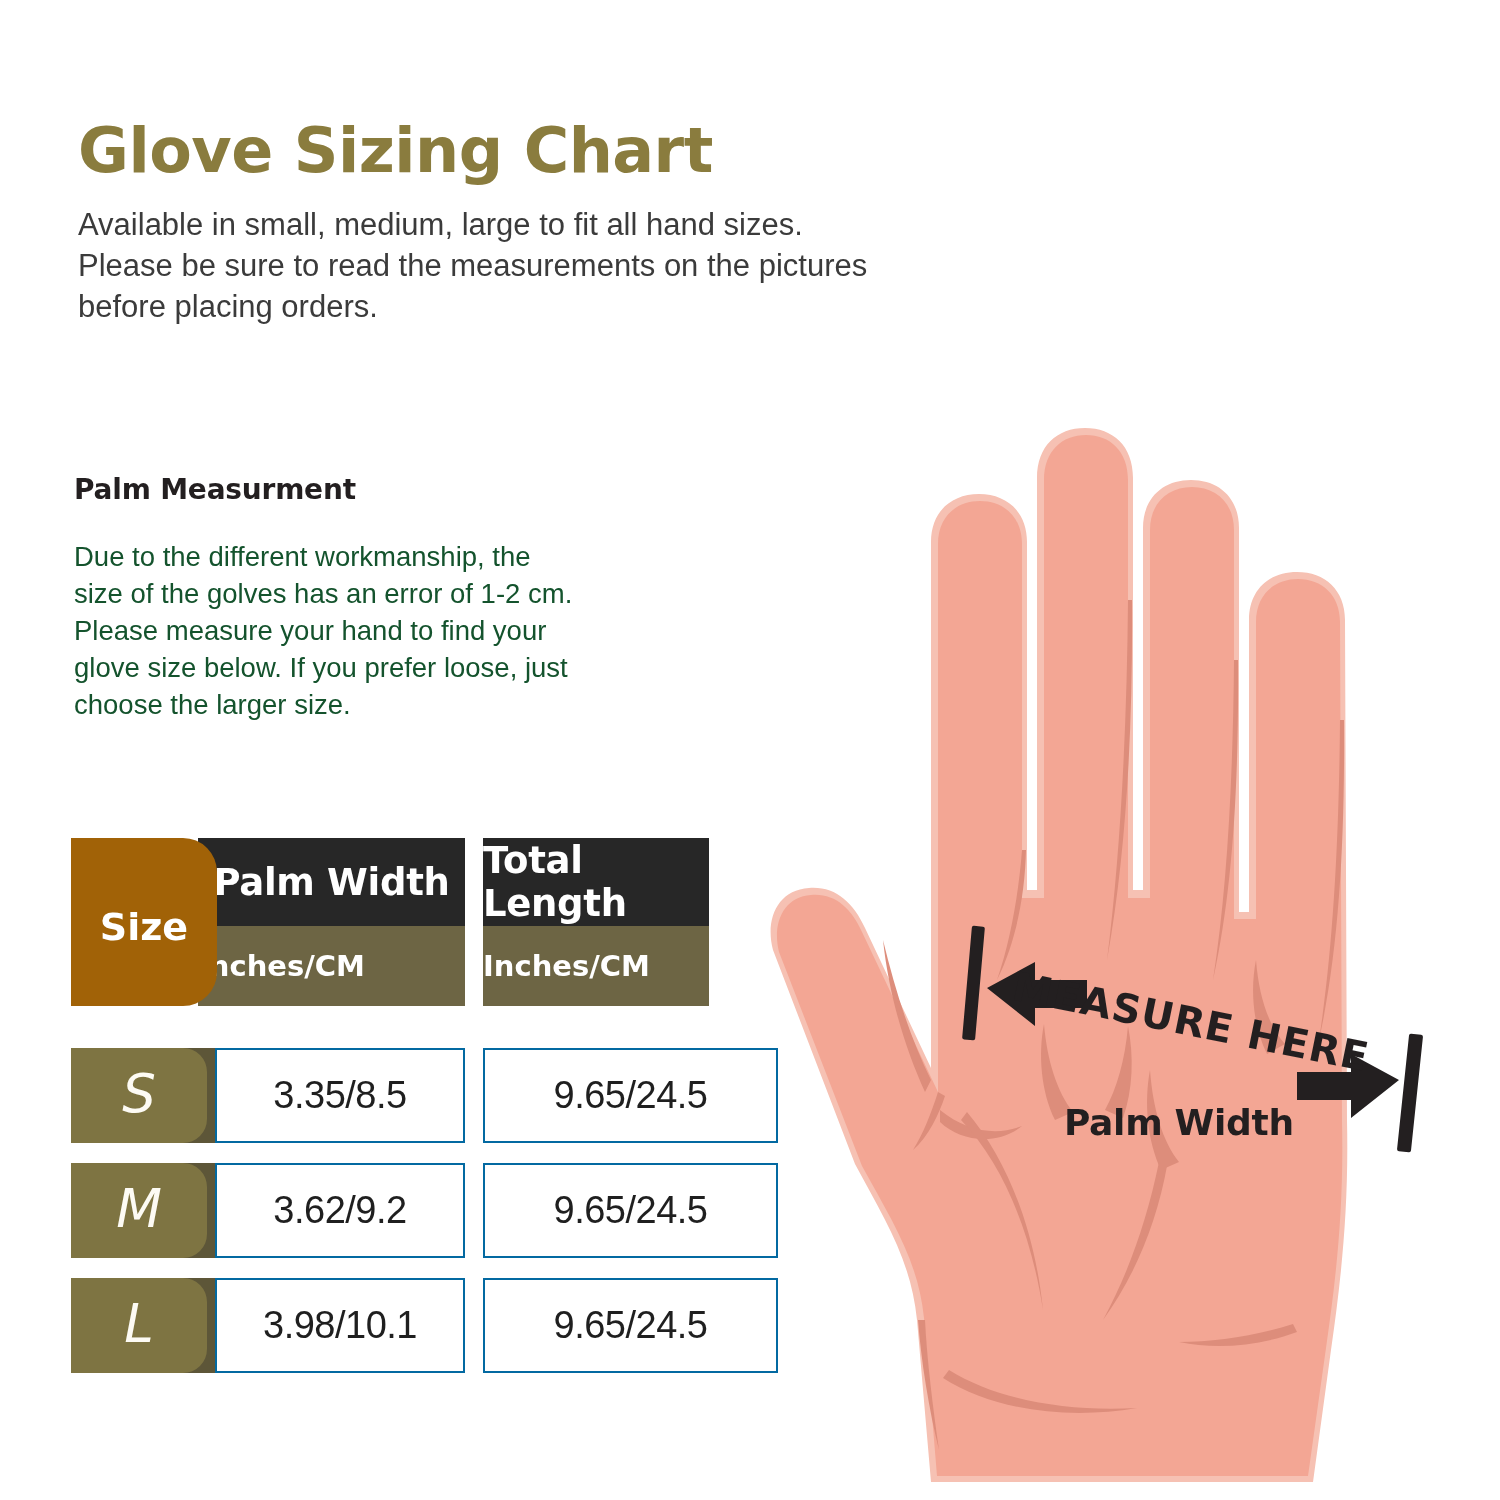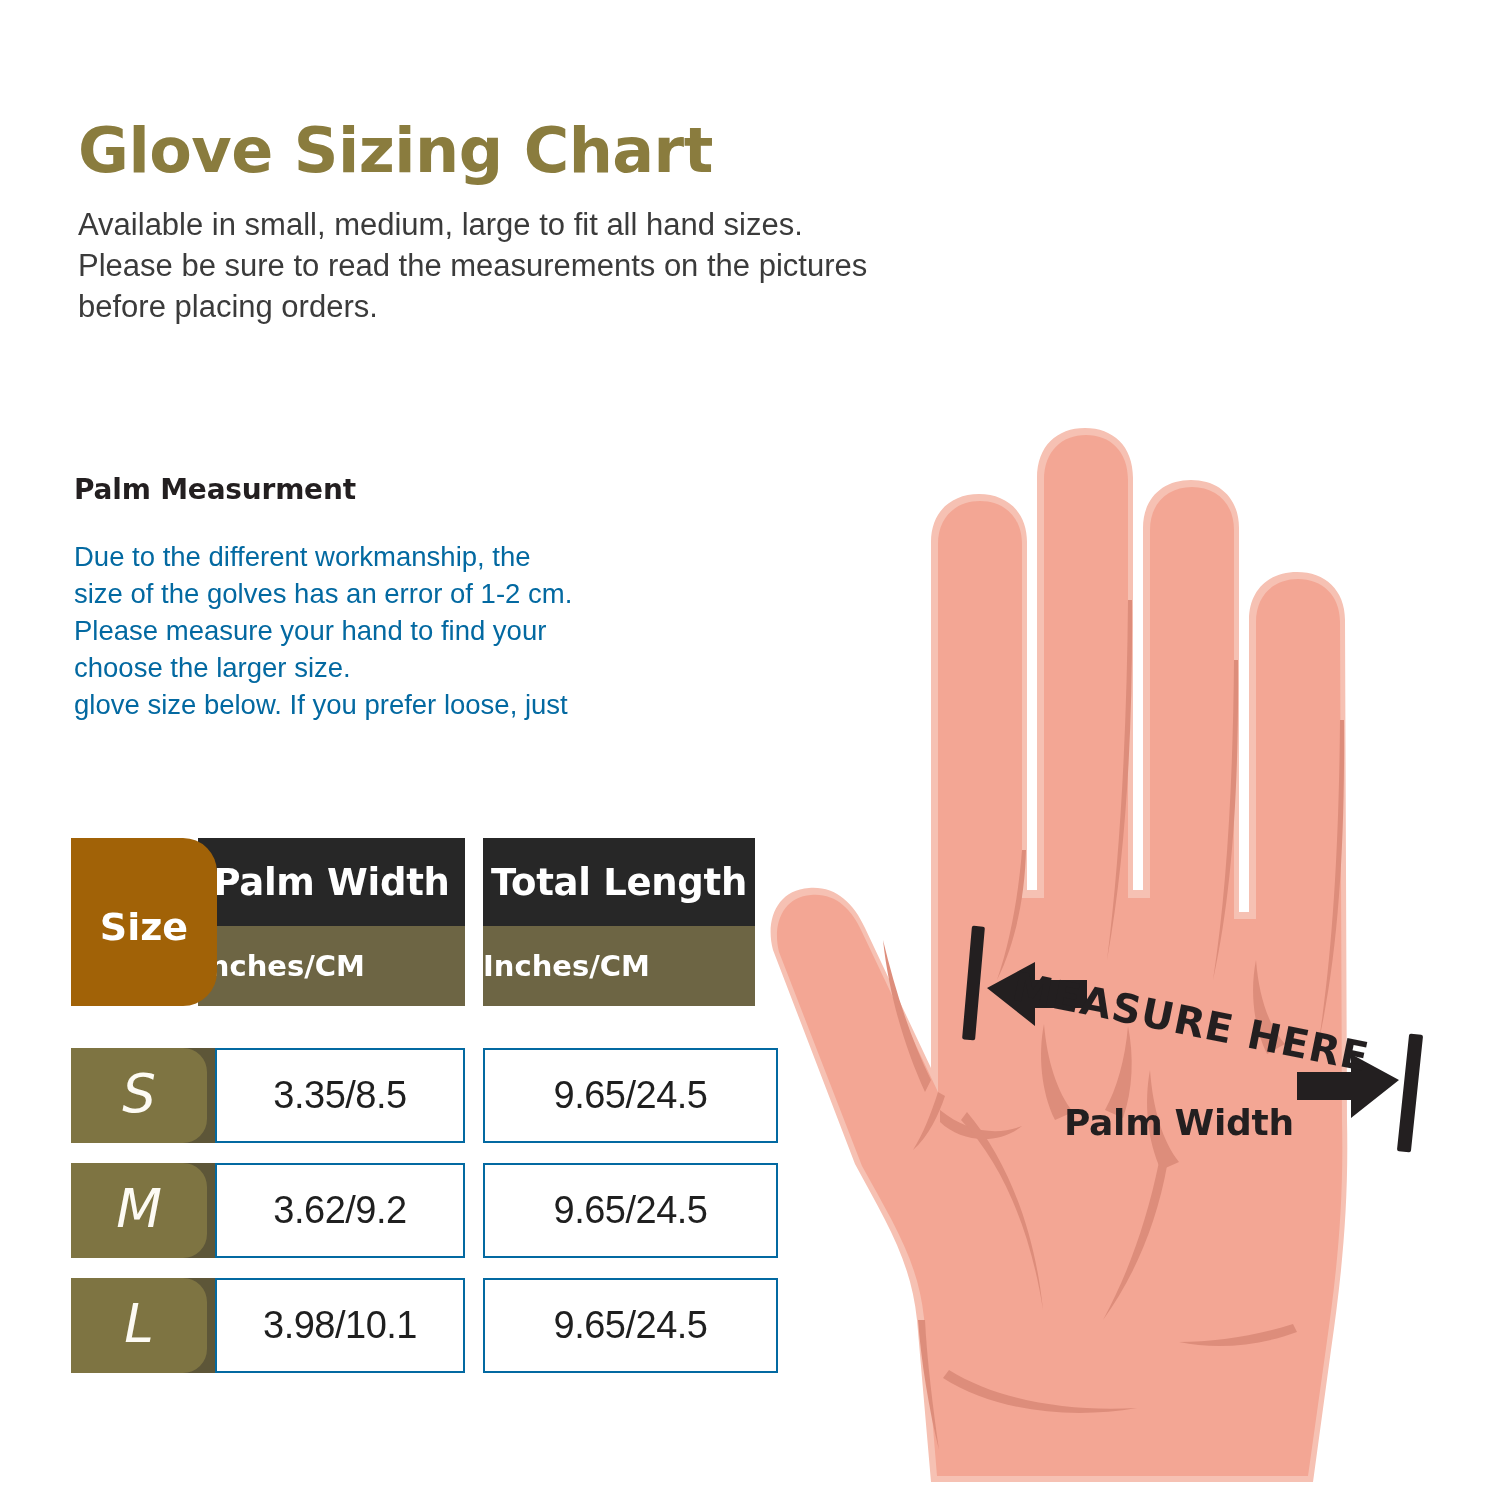--- a/index.html
+++ b/index.html
@@ -58,21 +58,21 @@
     font-family: "DejaVu Sans", sans-serif;
     letter-spacing: -0.2px;
   }
   #palm-body {
     position: absolute;
     left: 74px;
     top: 538px;
     width: 640px;
     font-size: 27.5px;
     line-height: 37px;
-    color: #0369a1;
+    color: #14532d;
   }
   #palm-body .ln { display: block; white-space: nowrap; }
 
   
   .table-wrap { position: absolute; left: 0; top: 0; }
 
   
   #size-header-cell {
     position: absolute;
     left: 71px;
@@ -120,21 +120,21 @@
     justify-content: flex-start;
   }
   .col-head .bot span {
     color: #ffffff;
     font-size: 29px;
     font-weight: bold;
     font-family: "DejaVu Sans", sans-serif;
   }
 
   #col-head-palm  { left: 198px; top: 838px; width: 267px; }
-  #col-head-total { left: 483px; top: 838px; width: 272px; }
+  #col-head-total { left: 483px; top: 838px; width: 226px; }
 
   
   .row { position: absolute; left: 0; }
   .size-badge {
     position: absolute;
     left: 71px;
     width: 175px;
     height: 95px;
   }
   .size-badge .strip {
@@ -230,22 +230,22 @@
     <span class="ln">Please be sure to read the measurements on the pictures</span>
     <span class="ln">before placing orders.</span>
   </div>
 
   <div id="palm-heading">Palm Measurment</div>
 
   <div id="palm-body">
     <span class="ln">Due to the different workmanship, the</span>
     <span class="ln">size of the golves has an error of 1-2 cm.</span>
     <span class="ln">Please measure your hand to find your</span>
+    <span class="ln">glove size below. If you prefer loose, just</span>
     <span class="ln">choose the larger size.</span>
-    <span class="ln">glove size below. If you prefer loose, just</span>
   </div>
 
   <div class="table-wrap">
 
     <div id="size-header-cell">
       <span class="lbl">Size</span>
     </div>
 
     <div class="col-head" id="col-head-palm">
       <div class="top">

